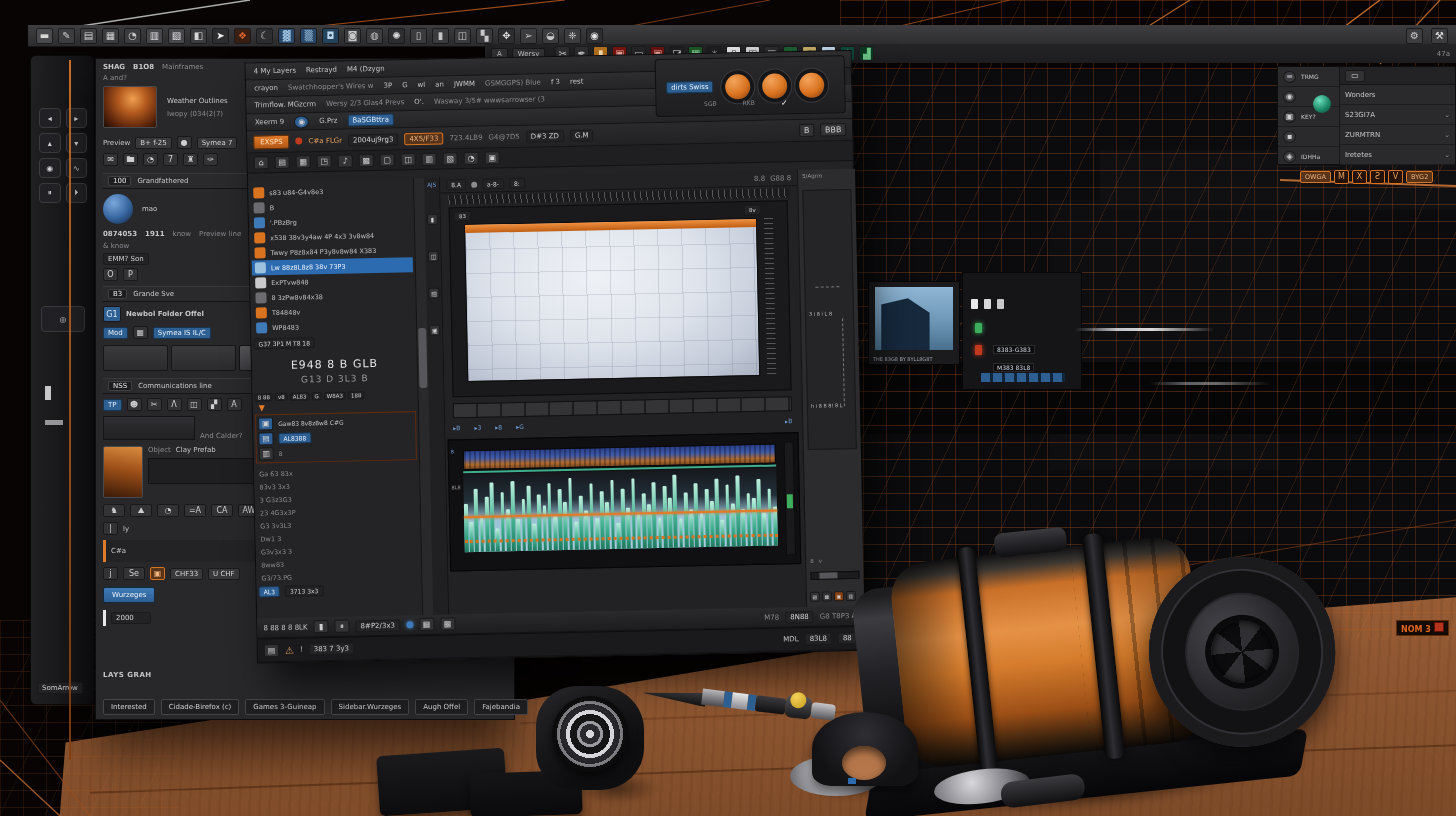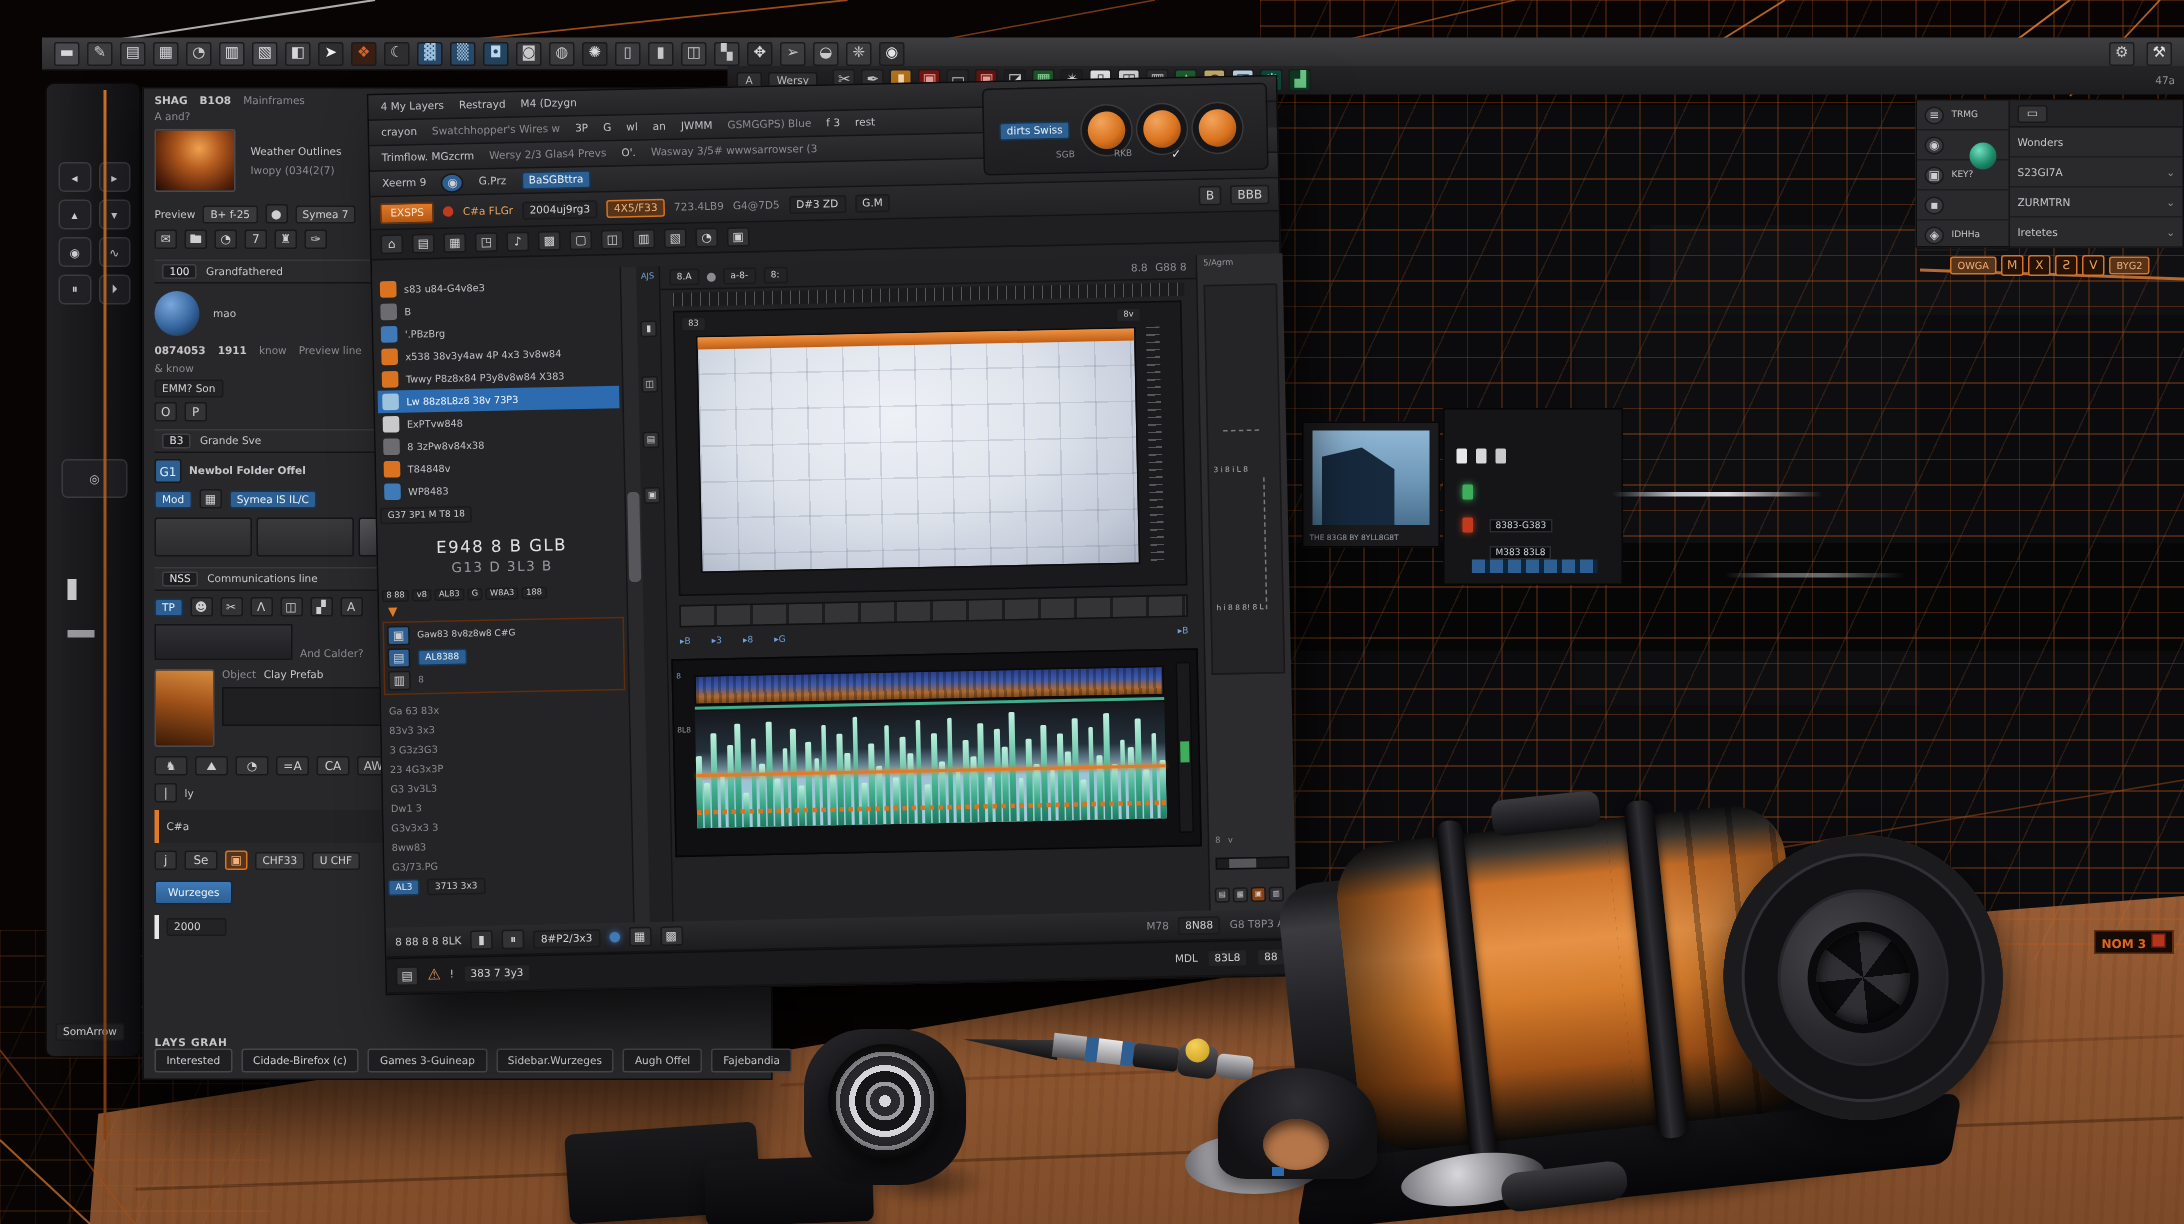--- a/index.html
+++ b/index.html
@@ -461,21 +461,21 @@
         <span class="chip">F268</span>
         <span class="chip">DSH</span>
       </div>
       <div class="row" style="margin-top:7px;">
         <span style="width:3px;height:16px;background:#e8e8ea;"></span>
         <span class="chip dark" style="min-width:40px;">2000</span>
       </div>
 
       <div style="flex:1"></div>
       <div class="lbl" style="font-weight:bold;letter-spacing:.5px;">LAYS GRAH</div>
-      <div class="row" style="margin-top:0;gap:6px;">
+      <div class="row" style="margin-top:20px;gap:6px;">
           <span class="footbtn">Interested</span>
           <span class="footbtn">Cidade-Birefox (c)</span>
           <span class="footbtn">Games 3-Guineap</span>
           <span class="footbtn">Sidebar.Wurzeges</span>
           <span class="footbtn">Augh Offel</span>
           <span class="footbtn">Fajebandia</span>
         </div>
     </div>
   </div>
 

